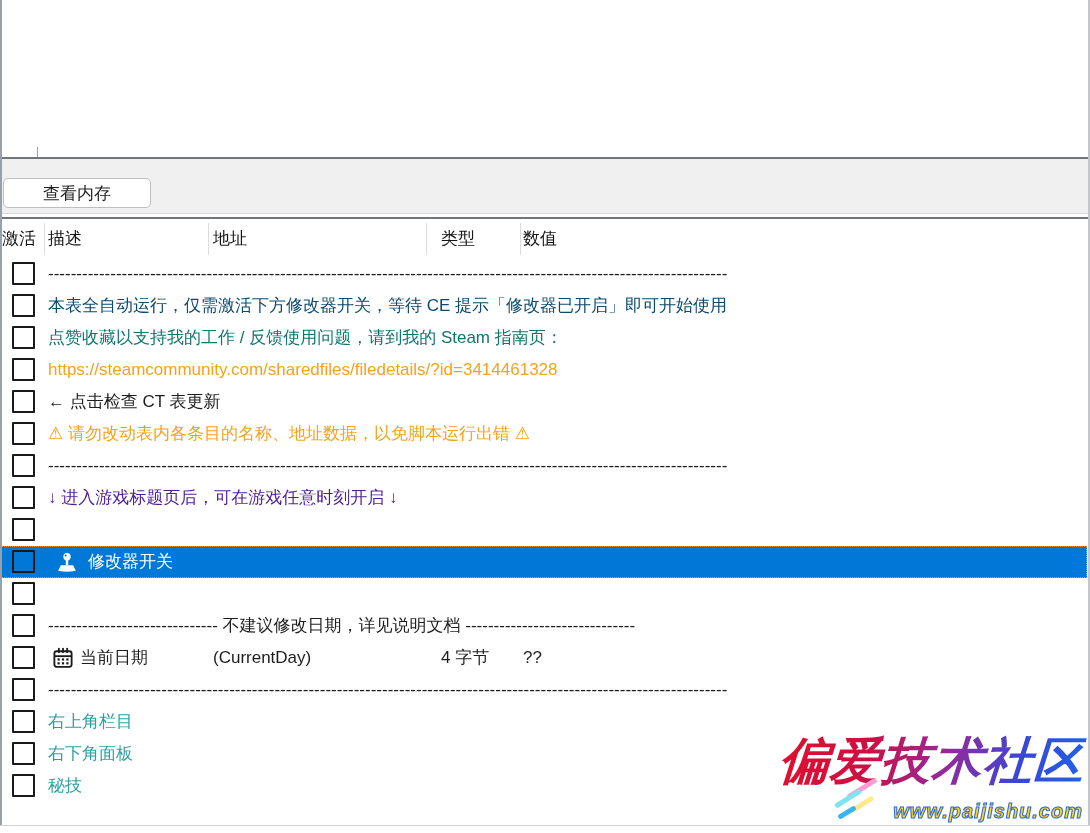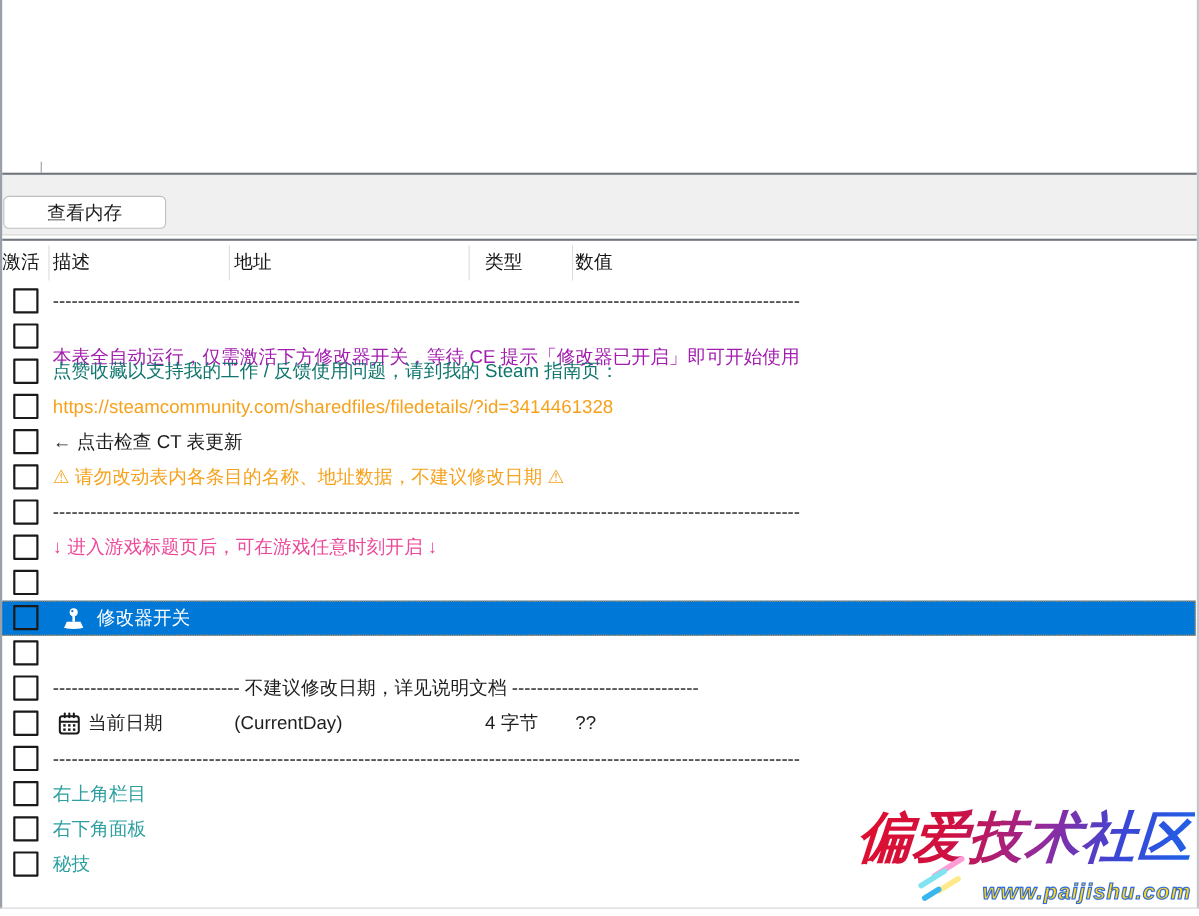--- a/index.html
+++ b/index.html
@@ -91,45 +91,45 @@
       <span class="header-div" style="left: 520px;"></span>
     </div>
 
   <div class="rows">
       <div class="row" style="top: 0px;">
         <div class="cbx"></div>
         <span class="desc" style="color: rgb(29, 29, 29);">------------------------------------------------------------------------------------------------------------------------</span>
       </div>
       <div class="row" style="top: 32px;">
         <div class="cbx"></div>
-        <span class="desc" style="color: #a21caf; margin-top: 19px;">本表全自动运行，仅需激活下方修改器开关，等待 CE 提示「修改器已开启」即可开始使用</span>
+        <span class="desc" style="color: #0c4a6e;">本表全自动运行，仅需激活下方修改器开关，等待 CE 提示「修改器已开启」即可开始使用</span>
       </div>
       <div class="row" style="top: 64px;">
         <div class="cbx"></div>
         <span class="desc" style="color: #0f766e;">点赞收藏以支持我的工作 / 反馈使用问题，请到我的 Steam 指南页：</span>
       </div>
       <div class="row" style="top: 96px;">
         <div class="cbx"></div>
         <span class="desc" style="color: rgb(246, 162, 29);">https://steamcommunity.com/sharedfiles/filedetails/?id=3414461328</span>
       </div>
       <div class="row" style="top: 128px;">
         <div class="cbx"></div>
         <span class="desc" style="color: rgb(29, 29, 29);">← 点击检查 CT 表更新</span>
       </div>
       <div class="row" style="top: 160px;">
         <div class="cbx"></div>
-        <span class="desc" style="color: rgb(246, 162, 29);">⚠ 请勿改动表内各条目的名称、地址数据，不建议修改日期 ⚠</span>
+        <span class="desc" style="color: rgb(246, 162, 29);">⚠ 请勿改动表内各条目的名称、地址数据，以免脚本运行出错 ⚠</span>
       </div>
       <div class="row" style="top: 192px;">
         <div class="cbx"></div>
         <span class="desc" style="color: rgb(29, 29, 29);">------------------------------------------------------------------------------------------------------------------------</span>
       </div>
       <div class="row" style="top: 224px;">
         <div class="cbx"></div>
-        <span class="desc" style="color: #ec4899;">↓ 进入游戏标题页后，可在游戏任意时刻开启 ↓</span>
+        <span class="desc" style="color: #4c1d95;">↓ 进入游戏标题页后，可在游戏任意时刻开启 ↓</span>
       </div>
       <div class="row" style="top: 256px;">
         <div class="cbx"></div>
       </div>
       <div class="row row--selected" style="top: 288px;">
         <div class="selbar" style="background: rgb(0, 120, 215);"></div>
         <div class="cbx"></div>
         <svg viewBox="0 0 24 24" xmlns="http://www.w3.org/2000/svg" class="row-icon icon-slot-joystick">
       <circle cx="12" cy="6.2" r="4" fill="#fff"></circle>
       <circle cx="10.6" cy="5" r="1.1" fill="#0078d7"></circle>

